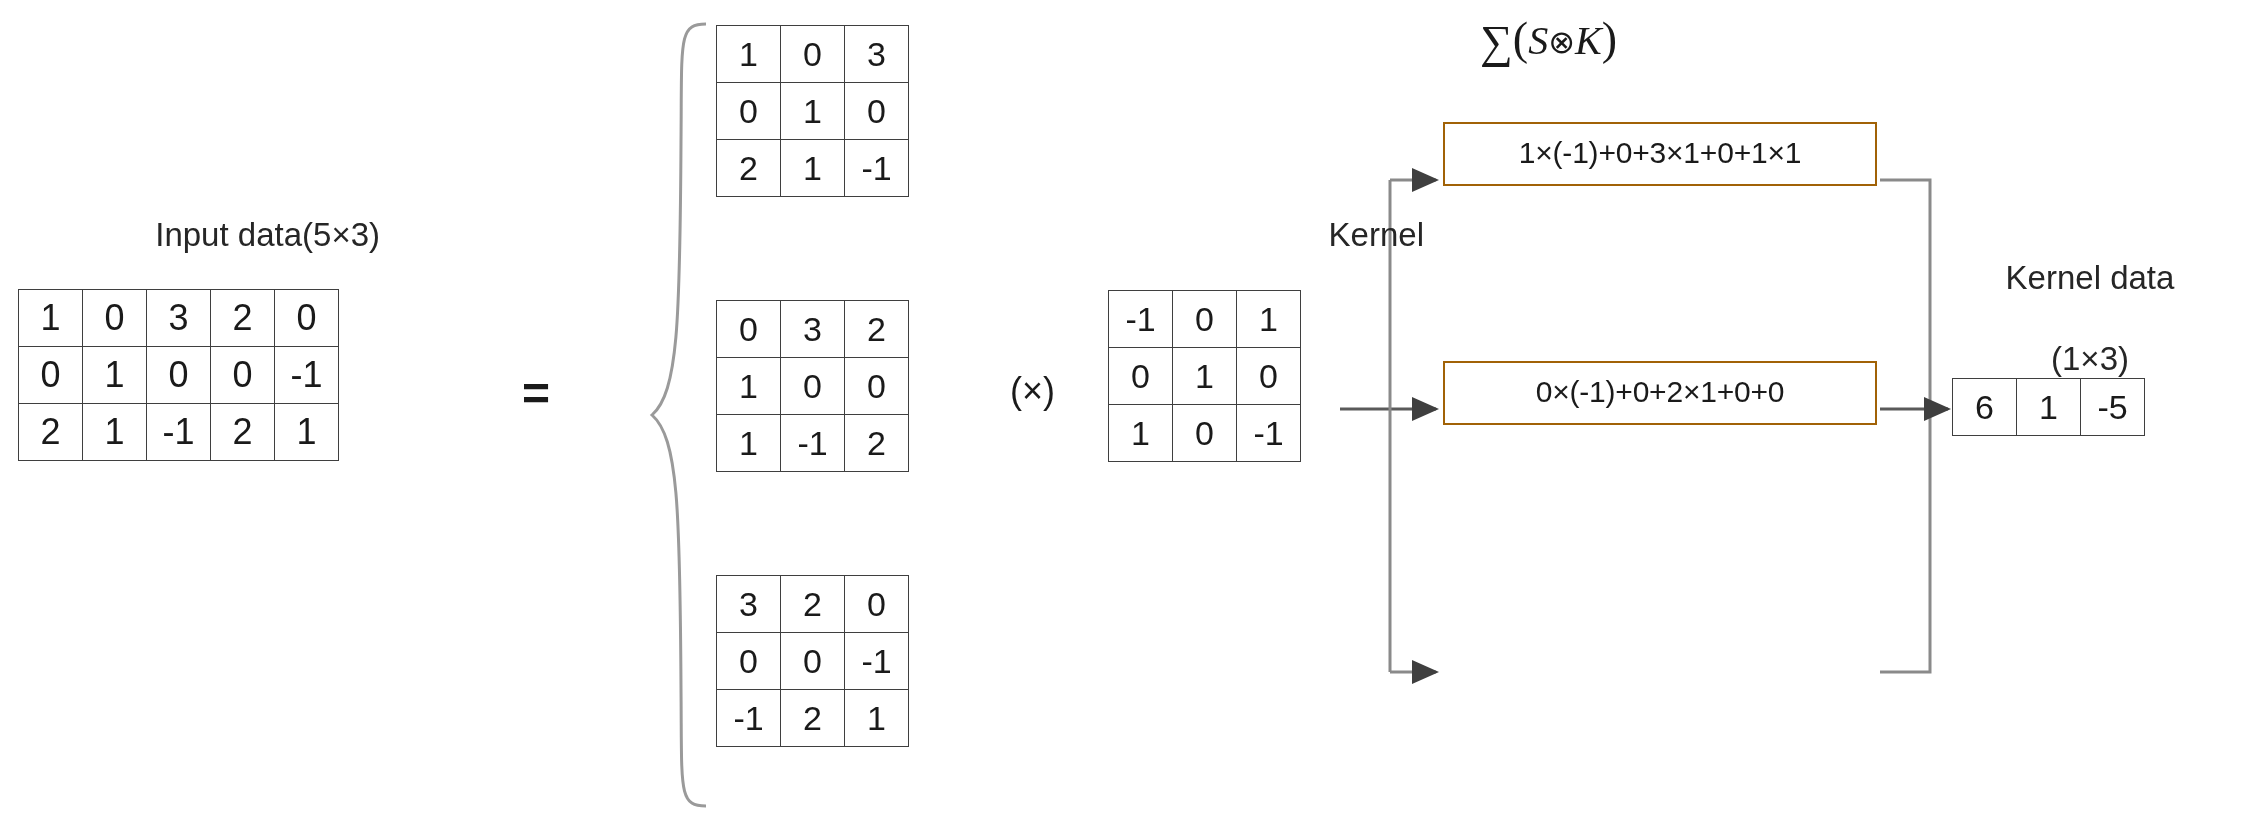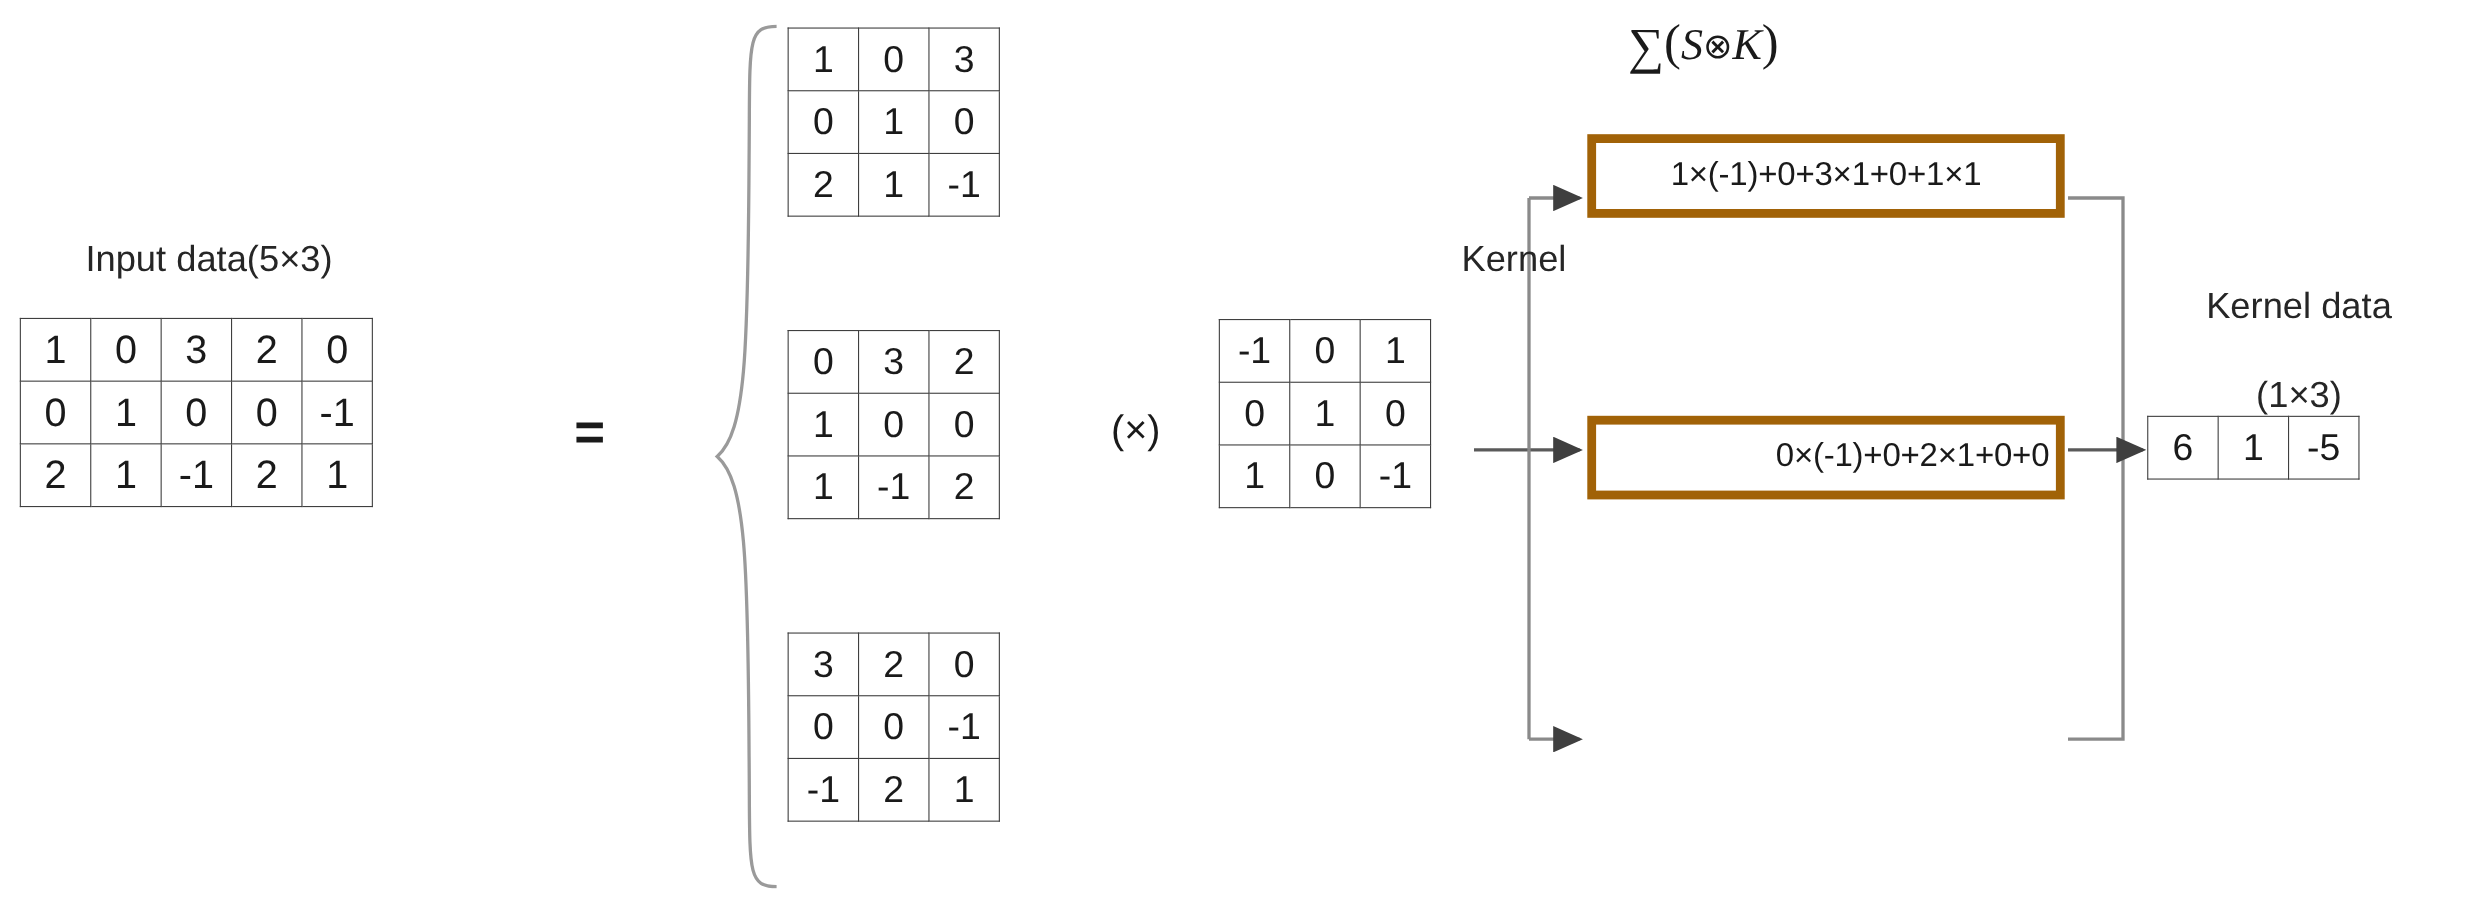--- a/index.html
+++ b/index.html
@@ -31,21 +31,21 @@
 
   
   .caption{
     position:absolute;
     font-size:33px;
     color:#262626;
     text-align:center;
     line-height:1.22;
     white-space:pre-line;
   }
-  #input-caption{left:0px;top:215px;width:380px;}
+  #input-caption{left:0px;top:215px;width:380px;text-align:right;}
   #kernel-caption{left:1124px;top:215px;width:300px;text-align:right;}
   #output-caption{left:1930px;top:218px;width:320px;}
 
   
   #sigma-caption{
     position:absolute;left:1480px;top:12px;width:300px;
     font-family:"Liberation Serif", serif;
     font-size:40px;
     font-style:italic;
     color:#1a1a1a;
@@ -83,32 +83,32 @@
 
   
   #brace{
     position:absolute;left:648px;top:22px;width:62px;height:786px;
   }
 
   
   .formula-box{
     position:absolute;
     width:434px;
-    border:8px solid #a16207;
+    border:2px solid #a16207;
     background:#ffffff;
     box-sizing:border-box;
     text-align:center;
     font-size:30px;
     line-height:1.28;
     color:#1a1a1a;
     padding:10px 6px 12px 6px;
     letter-spacing:-0.2px;
   }
   #formula-0{left:1443px;top:122px;}
-  #formula-1{left:1443px;top:378px;text-align:right;}
+  #formula-1{left:1443px;top:361px;}
   #formula-2{left:1443px;top:594px;}
   .formula-box .line{display:block;white-space:nowrap;}
 
   
   #connectors{position:absolute;left:0;top:0;width:2248px;height:830px;}
 </style>
 </head>
 <body>
 
 <div class="stage">

